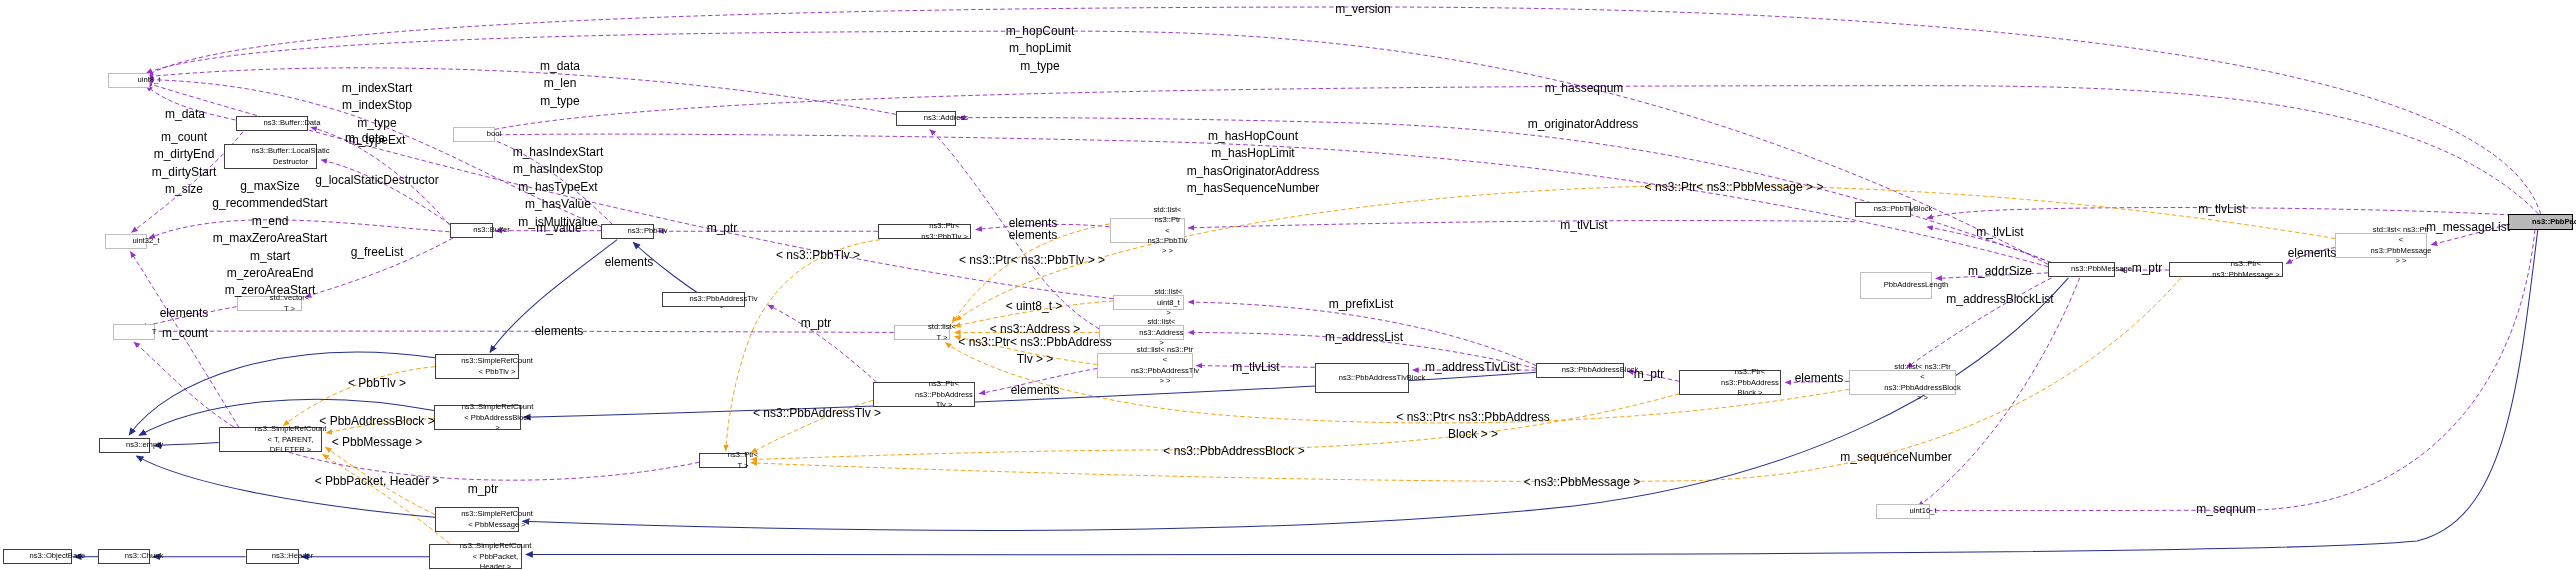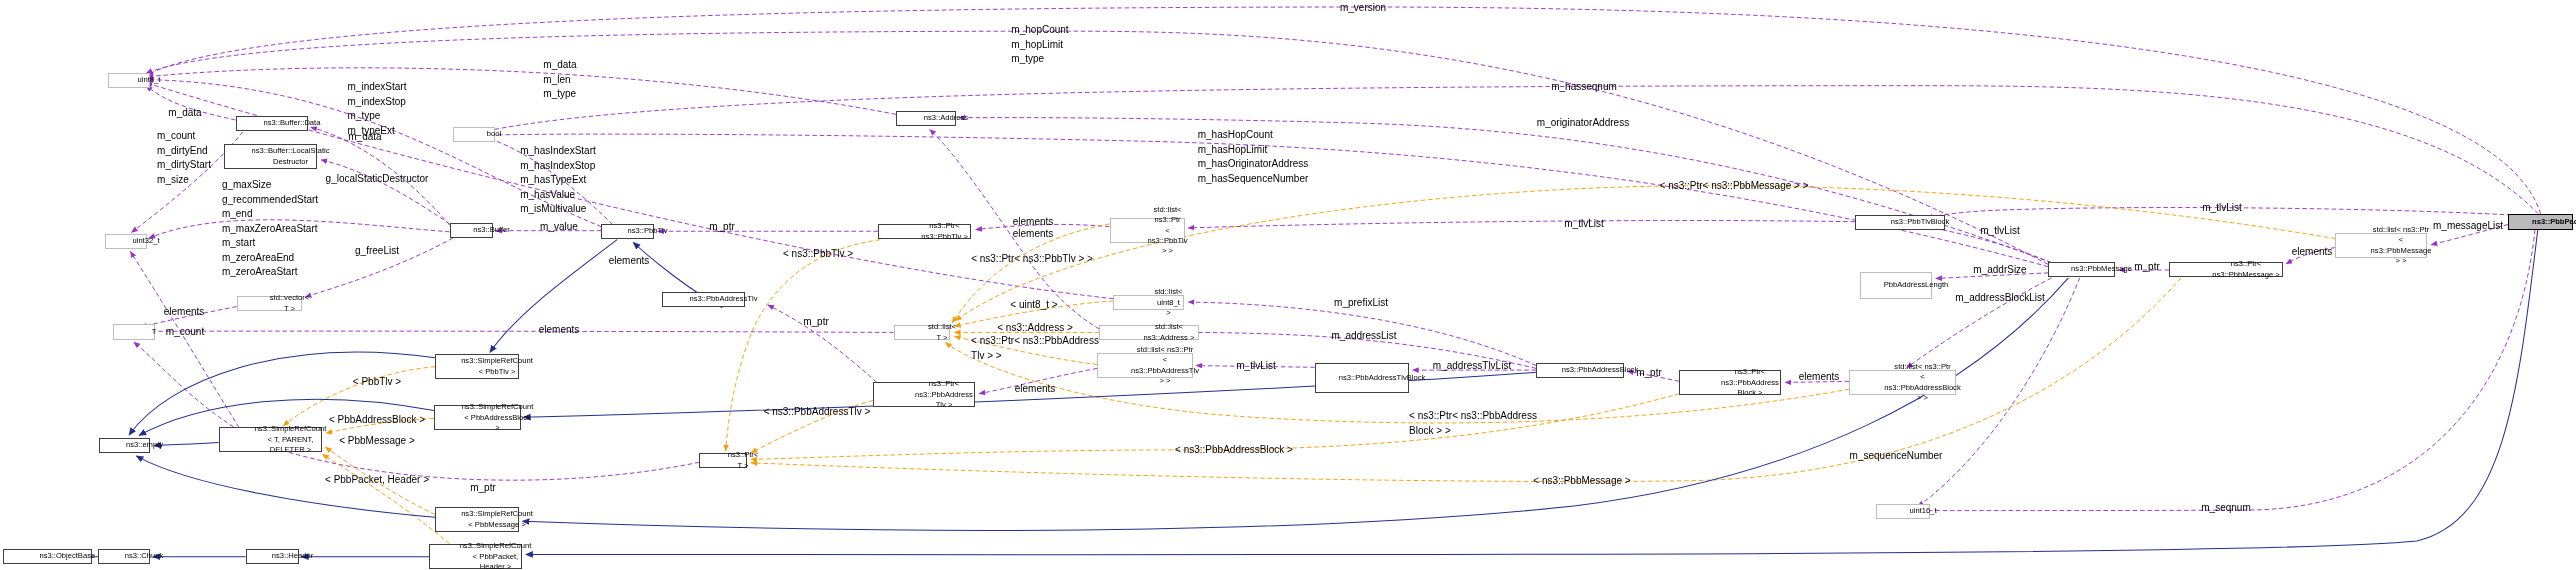--- a/index.html
+++ b/index.html
@@ -19,22 +19,22 @@
   .e-t{fill:none;stroke:var(--c-template);stroke-width:1.7;stroke-dasharray:8 5;}
   .e-i{fill:none;stroke:var(--c-inherit);stroke-width:1.8;}
   .mk-u{fill:var(--c-usage);}
   .mk-t{fill:var(--c-template);}
   .mk-i{fill:var(--c-inherit);}
   .node{position:absolute;display:flex;align-items:center;justify-content:center;text-align:center;
         background:var(--c-node-bg);border:0.6px solid var(--c-border-dark);color:#000;
         font-size:7.6px;line-height:1.32;white-space:pre-line;box-sizing:border-box;z-index:2;cursor:pointer;padding-left:40px;}
   .node.light{border-color:var(--c-border-light);}
   .node.main{background:var(--c-main-bg);border:1.1px solid #000;font-weight:bold;}
-  .elabel{position:absolute;transform:translateX(-50%);text-align:left;color:#000;
-          font-size:10px;line-height:1.45;white-space:pre-line;z-index:3;}
+  .elabel{position:absolute;transform:translateX(-50%);text-align:center;color:#000;
+          font-size:12px;line-height:1.45;white-space:pre-line;z-index:3;}
 </style>
 </head>
 <body>
 
 <div id="canvas">
 
 <svg id="edges" viewBox="0 0 4583 1015" xmlns="http://www.w3.org/2000/svg">
   <defs>
     <marker id="au" markerWidth="14" markerHeight="12" refX="11" refY="5" orient="auto" markerUnits="userSpaceOnUse">
       <path class="mk-u" d="M0,0 L12,5 L0,10 z"></path>
@@ -131,49 +131,49 @@
   <div class="node light" style="left:237px;top:296px;width:65px;height:15px">std::vector&lt; T &gt;</div>
   <div class="node light" style="left:113px;top:324px;width:25px;height:16.3px">T</div>
   <div class="node light" style="left:894px;top:325px;width:56px;height:15px">std::list&lt; T &gt;</div>
   <div class="node" style="left:662px;top:292px;width:83px;height:15px">ns3::PbbAddressTlv</div>
   <div class="node" style="left:873px;top:382px;width:102px;height:25px">ns3::Ptr&lt; ns3::PbbAddress
 Tlv &gt;</div>
   <div class="node" style="left:699px;top:453px;width:48px;height:15px">ns3::Ptr&lt; T &gt;</div>
   <div class="node light" style="left:1110px;top:218px;width:75px;height:25px">std::list&lt; ns3::Ptr
 &lt; ns3::PbbTlv &gt; &gt;</div>
   <div class="node light" style="left:1113px;top:295px;width:71px;height:15px">std::list&lt; uint8_t &gt;</div>
-  <div class="node light" style="left:1099px;top:325px;width:100px;height:15px">std::list&lt; ns3::Address &gt;</div>
+  <div class="node light" style="left:1099px;top:325px;width:85px;height:15px">std::list&lt; ns3::Address &gt;</div>
   <div class="node light" style="left:1097px;top:353px;width:96px;height:25px">std::list&lt; ns3::Ptr
 &lt; ns3::PbbAddressTlv &gt; &gt;</div>
   <div class="node" style="left:1315px;top:363px;width:94px;height:30px">ns3::PbbAddressTlvBlock</div>
   <div class="node" style="left:1536px;top:363px;width:88px;height:15px">ns3::PbbAddressBlock</div>
   <div class="node" style="left:1679px;top:370px;width:102px;height:25px">ns3::Ptr&lt; ns3::PbbAddress
 Block &gt;</div>
   <div class="node light" style="left:1849px;top:370px;width:107px;height:25px">std::list&lt; ns3::Ptr
 &lt; ns3::PbbAddressBlock &gt; &gt;</div>
-  <div class="node" style="left:1855px;top:215px;width:90px;height:15px">ns3::PbbTlvBlock</div>
+  <div class="node" style="left:1855px;top:202px;width:56px;height:15px">ns3::PbbTlvBlock</div>
   <div class="node light" style="left:1860px;top:272px;width:72px;height:27px">PbbAddressLength</div>
   <div class="node" style="left:2048px;top:262px;width:67px;height:15px">ns3::PbbMessage</div>
   <div class="node" style="left:2169px;top:262px;width:114px;height:15px">ns3::Ptr&lt; ns3::PbbMessage &gt;</div>
   <div class="node light" style="left:2335px;top:233px;width:92px;height:25px">std::list&lt; ns3::Ptr
 &lt; ns3::PbbMessage &gt; &gt;</div>
   <div class="node main" style="left:2508px;top:214px;width:65px;height:15.7px">ns3::PbbPacket</div>
   <div class="node light" style="left:1876px;top:504px;width:54px;height:15px">uint16_t</div>
   <div class="node" style="left:99px;top:438px;width:51px;height:15px">ns3::empty</div>
   <div class="node" style="left:219px;top:427px;width:103px;height:25px">ns3::SimpleRefCount
 &lt; T, PARENT, DELETER &gt;</div>
   <div class="node" style="left:435px;top:354px;width:84px;height:25px">ns3::SimpleRefCount
 &lt; PbbTlv &gt;</div>
   <div class="node" style="left:434px;top:405px;width:87px;height:25px">ns3::SimpleRefCount
 &lt; PbbAddressBlock &gt;</div>
   <div class="node" style="left:435px;top:507px;width:84px;height:25px">ns3::SimpleRefCount
 &lt; PbbMessage &gt;</div>
   <div class="node" style="left:429px;top:544px;width:93px;height:25px">ns3::SimpleRefCount
 &lt; PbbPacket, Header &gt;</div>
-  <div class="node" style="left:2.8px;top:549px;width:89px;height:15px">ns3::ObjectBase</div>
+  <div class="node" style="left:2.8px;top:549px;width:69px;height:15px">ns3::ObjectBase</div>
   <div class="node" style="left:98px;top:549px;width:52px;height:15px">ns3::Chunk</div>
   <div class="node" style="left:246px;top:549px;width:53px;height:15px">ns3::Header</div>
 
   <div class="elabel" style="left:1363px;top:1.1px">m_version</div>
   <div class="elabel" style="left:185px;top:106px">m_data</div>
   <div class="elabel" style="left:377px;top:80px">m_indexStart
 m_indexStop
 m_type
 m_typeExt</div>
   <div class="elabel" style="left:560px;top:58px">m_data

